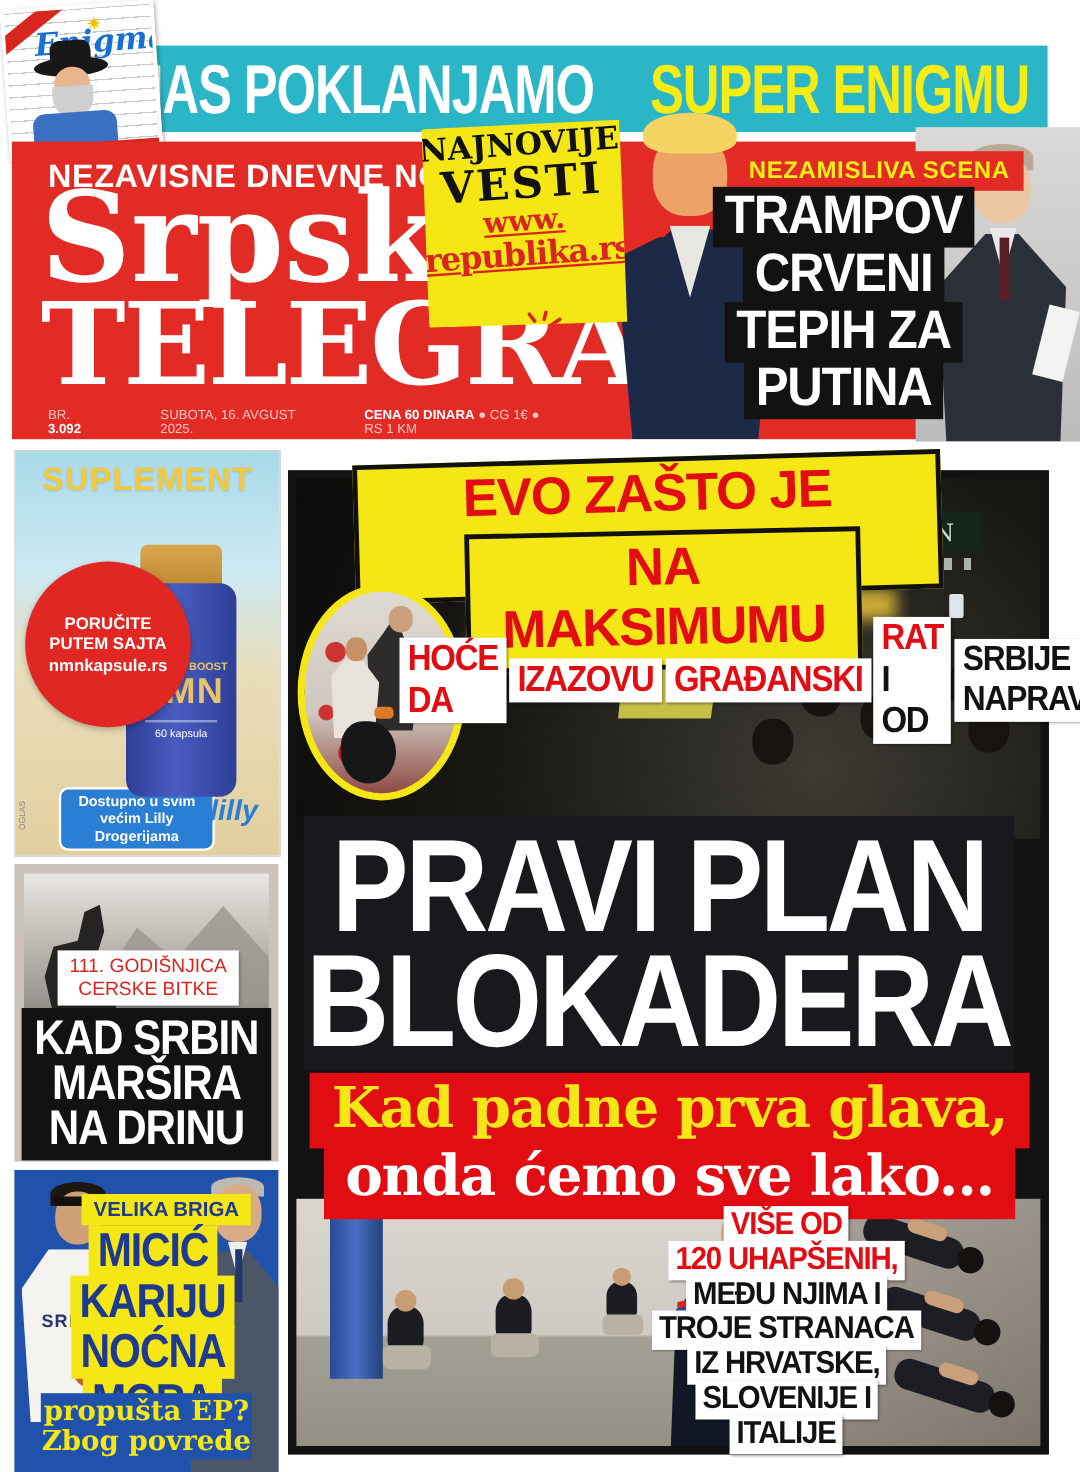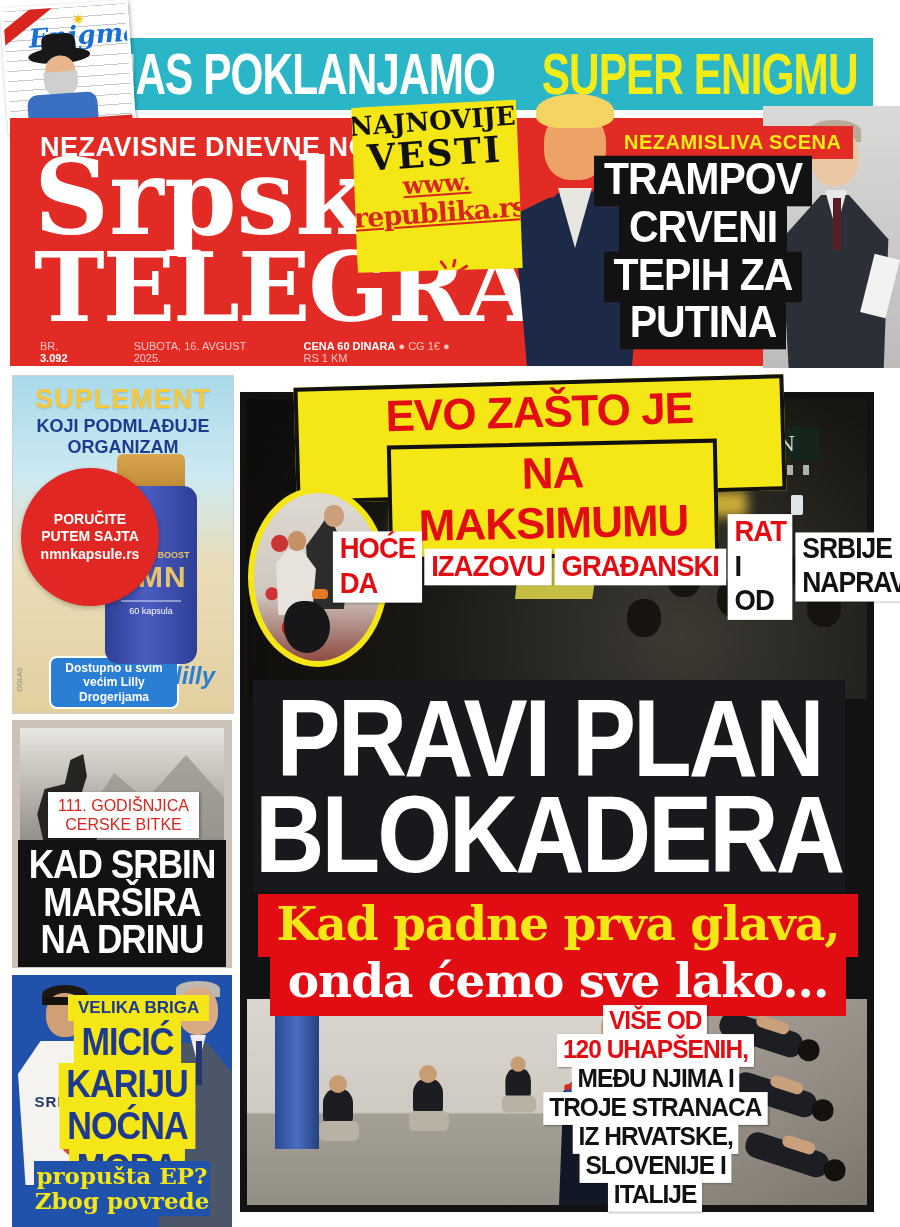--- a/index.html
+++ b/index.html
@@ -286,24 +286,20 @@
     <div class="abs putin-headline">
       <span class="blk-line">TRAMPOV</span>
       <span class="blk-line">CRVENI</span>
       <span class="blk-line">TEPIH ZA</span>
       <span class="blk-line">PUTINA</span>
     </div>
   </div>
 
   <div class="abs ad-card">
     <div class="abs ad-title">SUPLEMENT</div>
-    <div class="abs ad-sub">
-      <span>KOJI PODMLAĐUJE</span><br>
-      <span>ORGANIZAM</span>
-    </div>
     <div class="abs bottle">
       <div class="cap"></div>
       <div class="body"></div>
       <div class="t1">ANTI AGE BOOST</div>
       <div class="t2">NMN</div>
       <div class="ln" style="top:146px"></div>
       <div class="t3">60 kapsula</div>
     </div>
     <div class="abs ad-avail">
       <span>Dostupno u svim</span><br>

